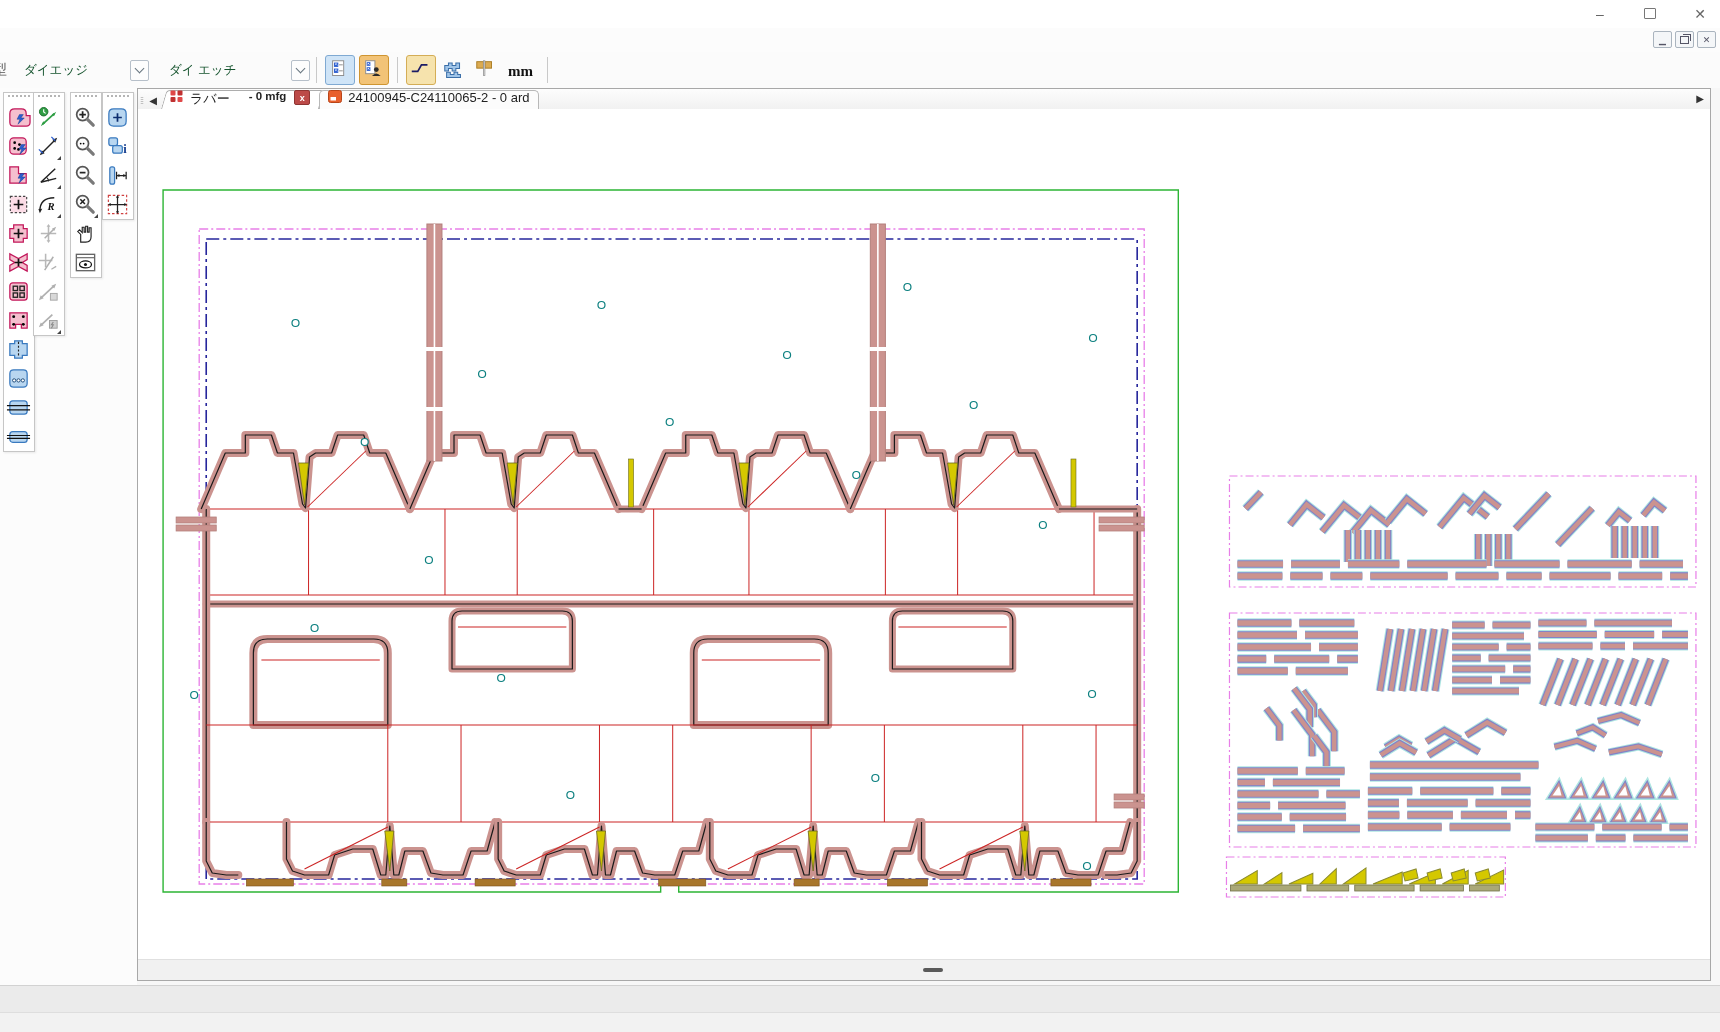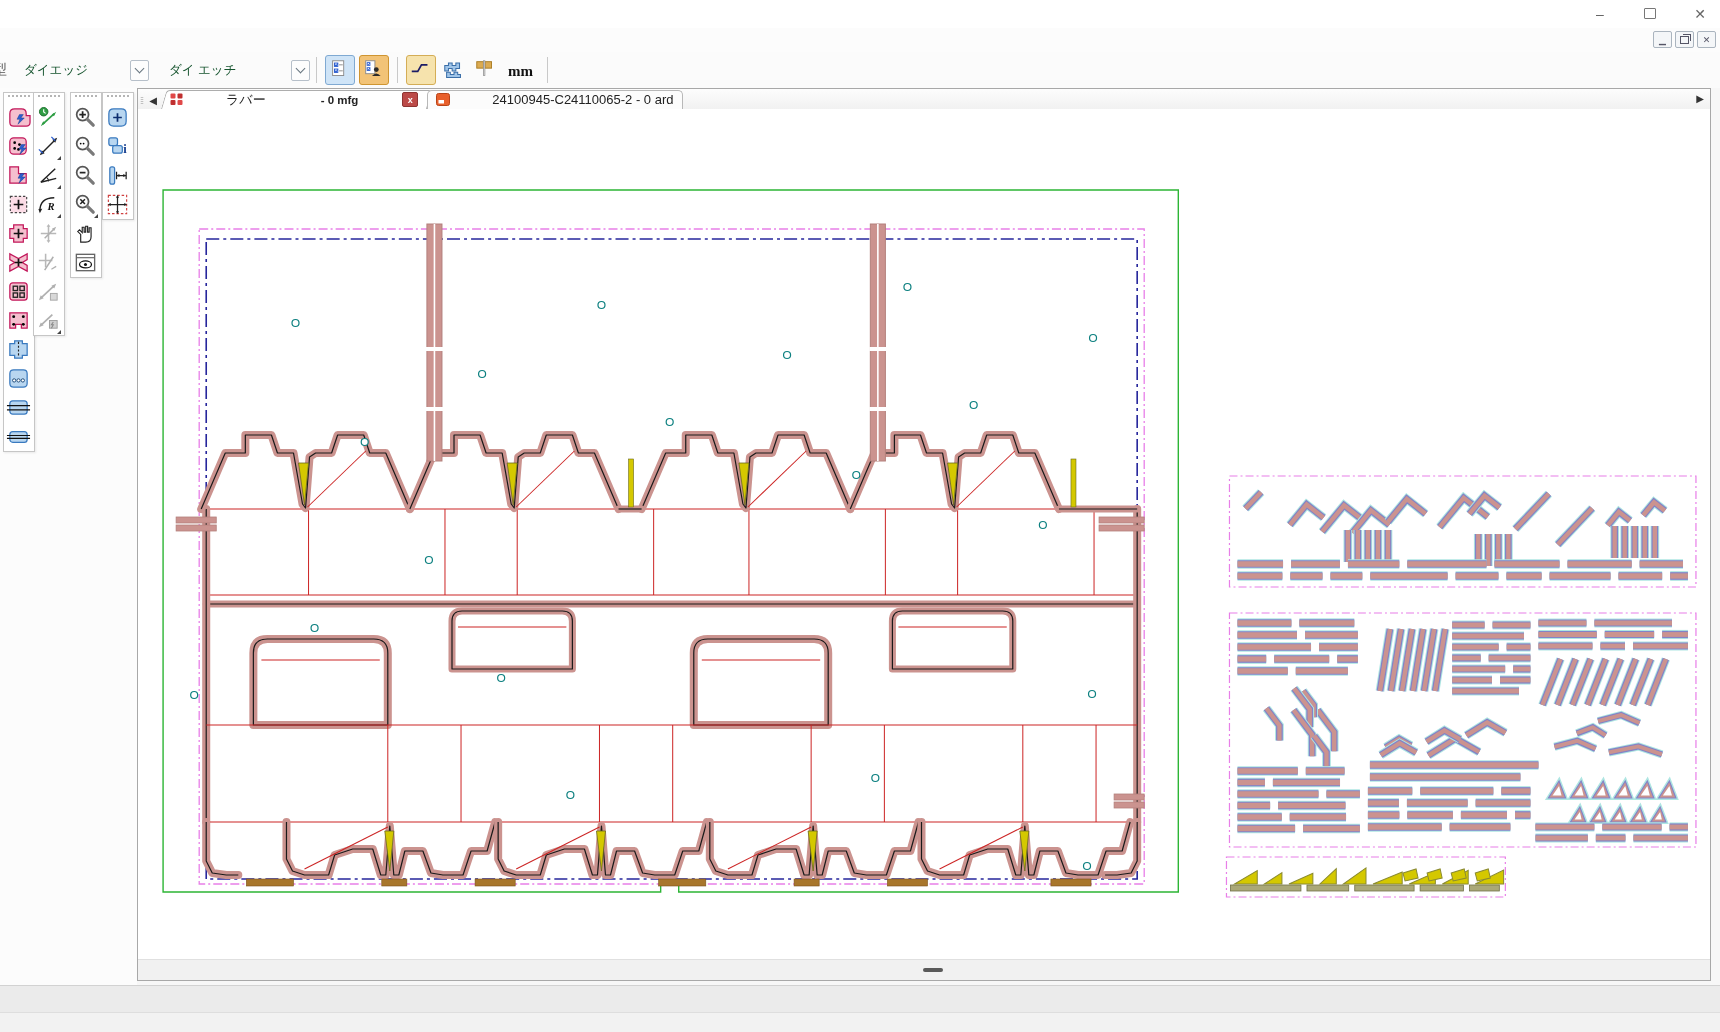--- a/index.html
+++ b/index.html
@@ -35,21 +35,21 @@
   .palette{position:absolute;background:#ffffff;border:1px solid #c6c6c6;box-shadow:1px 1px 2px rgba(0,0,0,.08);}
   .pgrip{height:6px;border-top:2px dotted #b5b5b5;margin:2px 4px 0 4px;}
   .cell{width:28px;height:29px;display:flex;align-items:center;justify-content:center;position:relative;cursor:pointer;}
   .cell.fly:after{content:'';position:absolute;right:1px;bottom:1px;border-left:4px solid transparent;border-bottom:4px solid #444;}
   
   .docwin{position:absolute;left:137px;top:0;right:9px;bottom:4px;background:#fff;border:1px solid #a8a8a8;}
   .tabbar{position:absolute;left:0;top:0;right:0;height:20px;background:linear-gradient(#fdfdfd,#f1f1f1);border-bottom:1px solid #cfcfcf;display:flex;align-items:flex-end;}
   .tabgrip{color:#aaa;font-size:9px;letter-spacing:-1px;margin:0 2px 3px 2px;}
   .tabarrow{width:16px;height:16px;display:flex;align-items:center;justify-content:center;color:#333;font-size:10px;cursor:pointer;margin-bottom:1px;}
   .tabarrow.right{position:absolute;right:2px;bottom:2px;}
-  .tab{height:19px;display:flex;align-items:center;padding:0 9px;font-size:12px;color:#222;position:relative;cursor:pointer;white-space:nowrap;gap:36px;}
+  .tab{height:19px;display:flex;padding:0 9px;font-size:12px;color:#222;position:relative;cursor:pointer;white-space:nowrap;}
   .tab .lab{position:relative;z-index:1;}
   .tab1bg{position:absolute;inset:0;background:#fff;border:1px solid #adadad;border-bottom:none;border-radius:4px 4px 0 0;transform:skewX(-16deg);transform-origin:bottom left;}
   .tab2bg{position:absolute;inset:0;background:#fcfcfc;border:1px solid #b8b8b8;border-bottom:none;border-radius:5px 5px 0 0;}
   .tabico{position:relative;z-index:1;margin-right:6px;display:flex;}
   .tabclose{position:relative;z-index:1;width:14px;height:13px;background:#bc4a48;border:1px solid #8e3432;border-radius:2px;color:#fff;font-size:9px;font-weight:bold;display:flex;align-items:center;justify-content:center;margin-left:8px;cursor:pointer;}
   .tabmain{font-size:13px;}
   .tabbold{font-weight:bold;font-size:11.5px;margin-left:19px;}
   .canvaswrap{position:absolute;left:0;top:20px;right:0;bottom:20px;background:#fff;overflow:hidden;}
   .hscroll{position:absolute;left:0;bottom:0;right:0;height:20px;background:#f1f1f1;border-top:1px solid #e0e0e0;}
   .hthumb{position:absolute;top:8px;width:20px;height:4px;background:#5a5a5a;border-radius:2px;cursor:pointer;}

